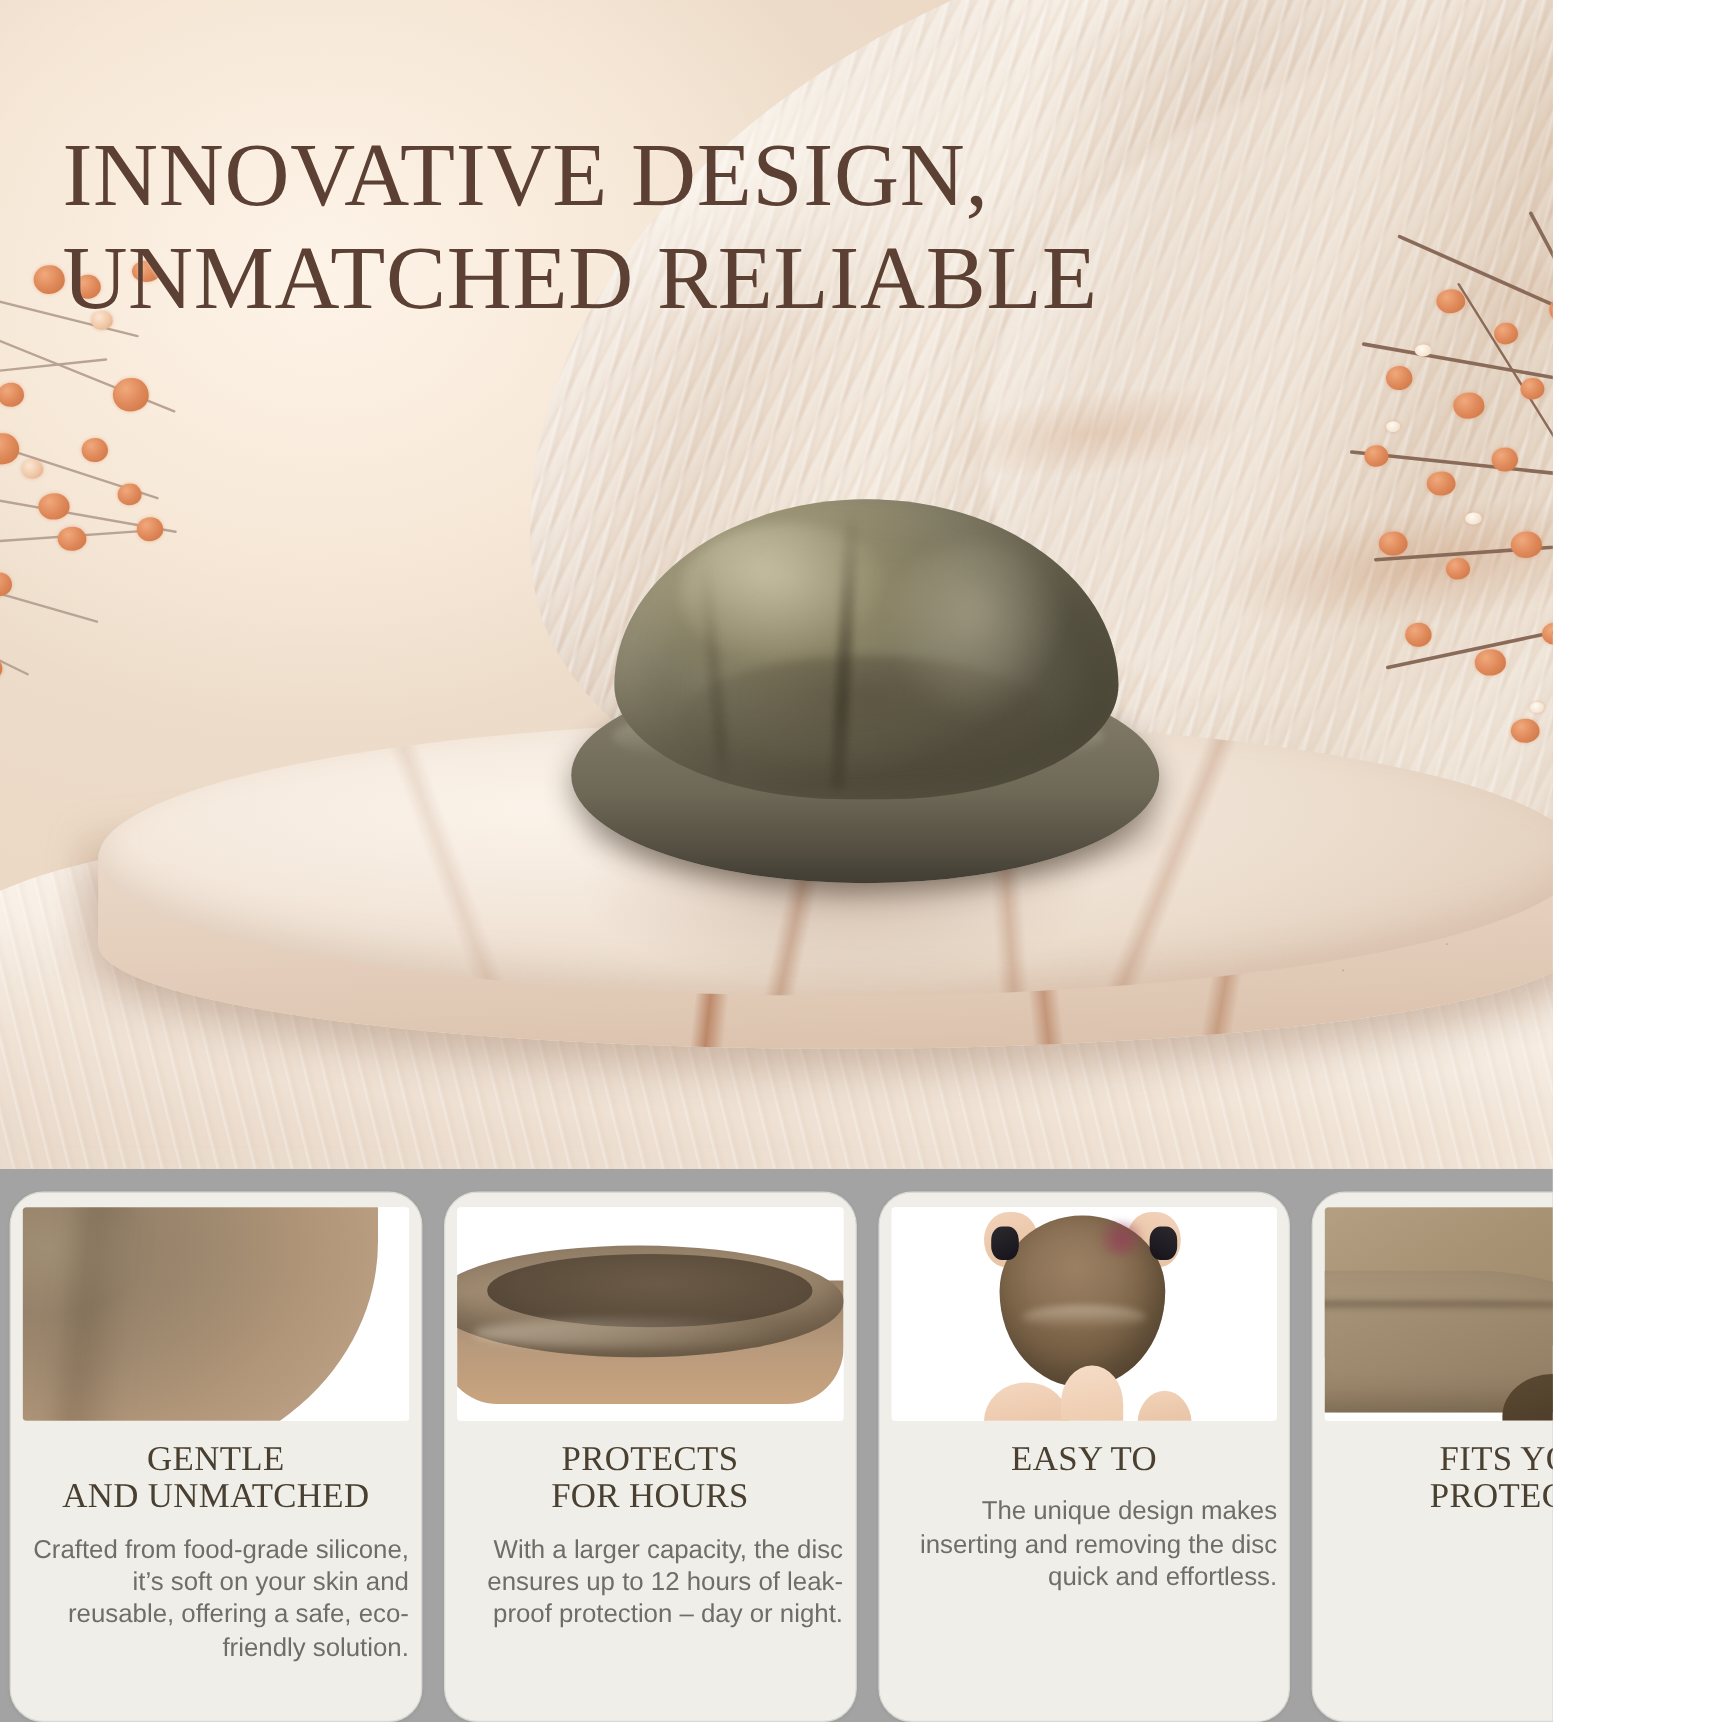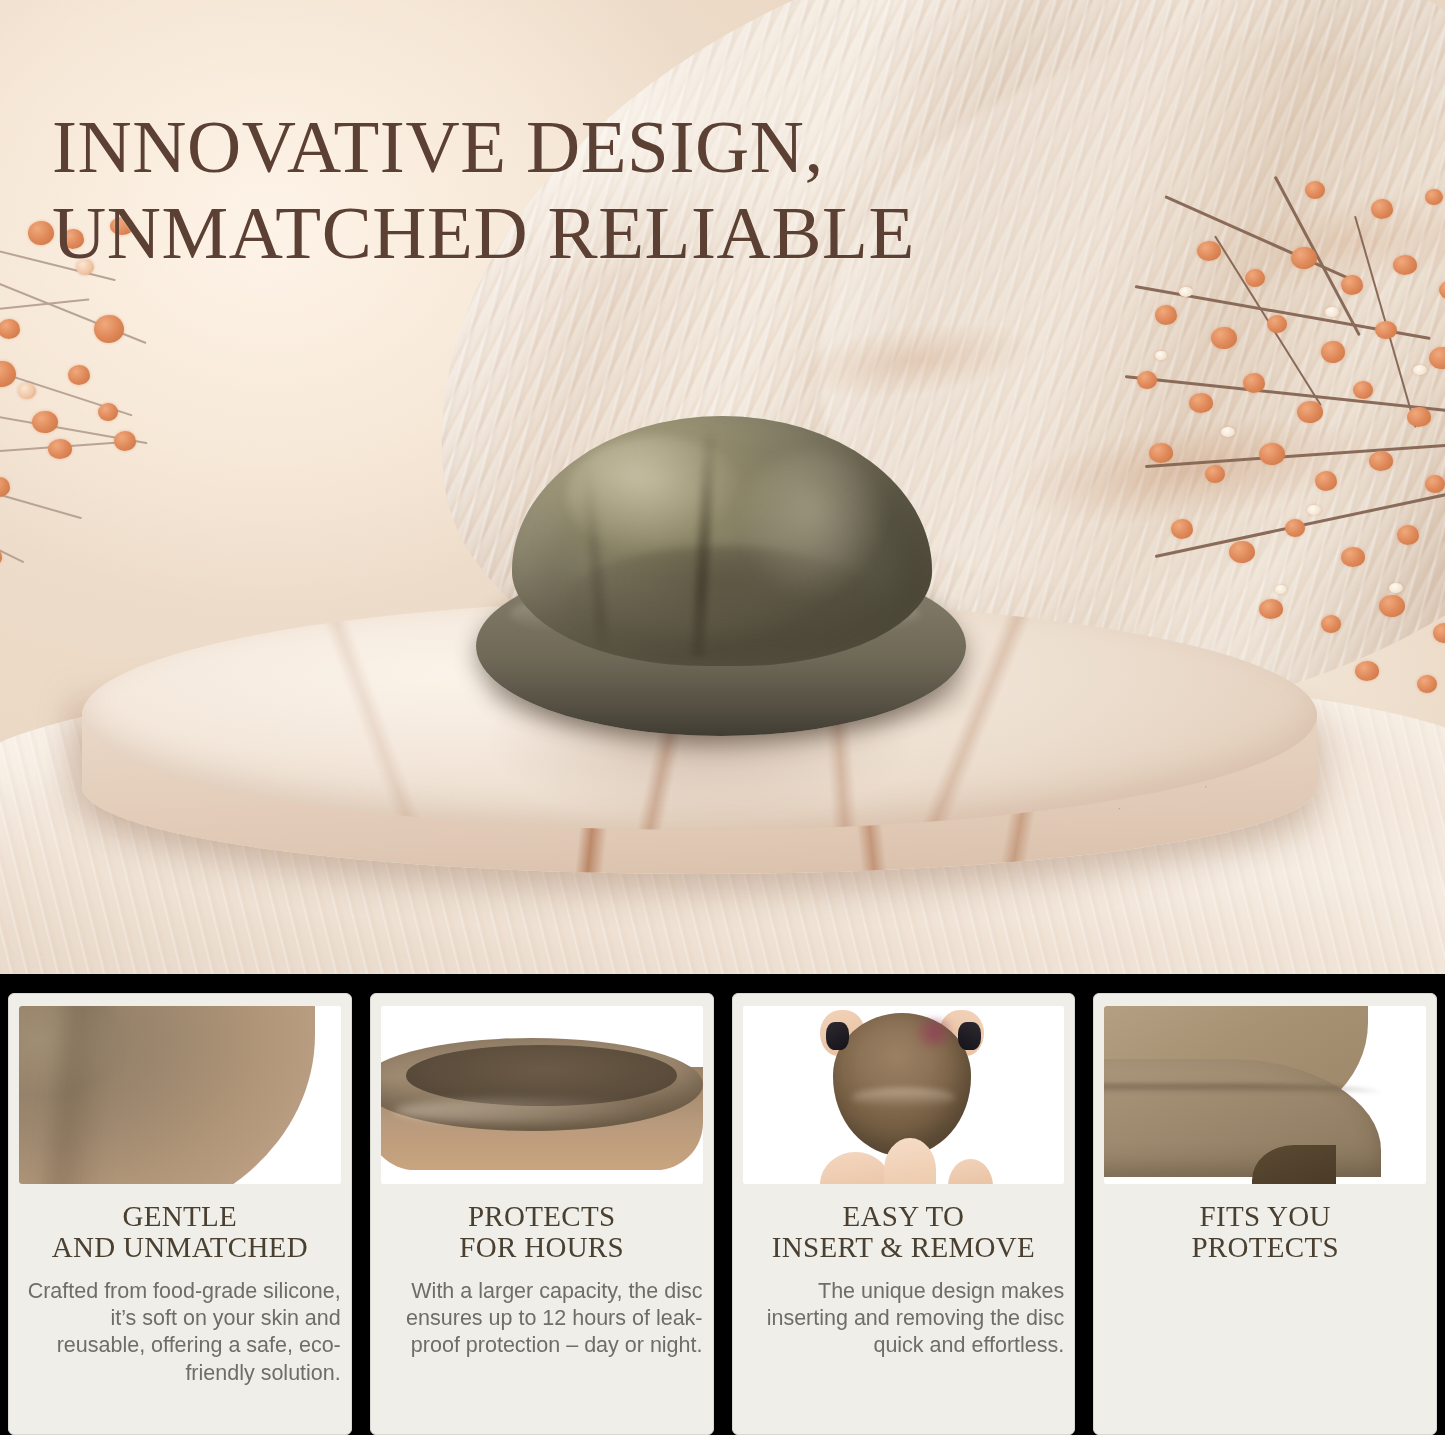--- a/index.html
+++ b/index.html
@@ -2,21 +2,21 @@
 <html><head>
 <meta charset="utf-8">
 <style>
   html,body{margin:0;padding:0;}
   body{
     width:1445px;height:1435px;
     background:#ffffff;
     font-family:"Liberation Sans", sans-serif;
     overflow:hidden;
   }
-  #page{position:relative;width:1445px;height:1435px;overflow:hidden;background:#000000;}
+  #page{position:relative;width:1294px;height:1435px;overflow:hidden;background:#a3a3a3;}
 
   
   .hero{position:absolute;left:0;top:0;width:1445px;height:974px;overflow:hidden;
         background:
           radial-gradient(ellipse 900px 620px at 18% 28%, #f3e3d2 0%, #eeddcb 45%, #e9d6c2 100%),
           linear-gradient(160deg,#f2e2d1 0%,#ecdcc9 55%,#e5d3bf 100%);
   }
   
   .hero-glow{position:absolute;left:-180px;top:-160px;width:900px;height:760px;
       background:radial-gradient(ellipse at center,rgba(255,246,235,.85) 0%,rgba(255,243,228,.45) 45%,rgba(255,240,222,0) 72%);
@@ -203,21 +203,21 @@
   .bloom.pale{background:radial-gradient(circle at 36% 32%, #fbe6d2 0%, #f0c7a6 55%, #dda37c 100%);}
   .bloom.white{background:radial-gradient(circle at 40% 34%, #fffaf0 0%, #f4e7d6 60%, #e4d0ba 100%);}
 
   
   .cards{position:absolute;left:0;top:993px;width:1445px;height:442px;
          display:flex;gap:18px;padding:0 8px;box-sizing:border-box;}
   .card{
     flex:1 1 0;
     background:#efeee8;
     border:1px solid #d9d8d2;
-    border-radius:6px;
+    border-radius:28px;
     box-shadow:0 1px 3px rgba(0,0,0,.05);
     display:flex;flex-direction:column;align-items:center;
     padding:12px 10px 14px;
     box-sizing:border-box;
     overflow:hidden;
   }
   .card-photo{
     width:100%;height:178px;background:#ffffff;border-radius:3px;
     position:relative;overflow:hidden;flex:none;
   }
@@ -483,21 +483,20 @@
             <div class="disc-sh"></div>
           <div class="nailL"></div>
             <div class="nailR"></div>
           <div class="fingerA"></div>
             <div class="fingerB"></div>
             <div class="fingerC"></div>
         </div>
       </div>
       <div class="card-title">
         <span>EASY TO</span><br>
-        <span>INSERT &amp; REMOVE</span>
       </div>
       <div class="card-body">The unique design makes inserting and removing the disc quick and effortless.</div>
     </div>
 
     <div class="card">
       <div class="card-photo">
         <div class="p4">
             <div class="top"></div>
             <div class="band"></div>
             <div class="groove"></div>

